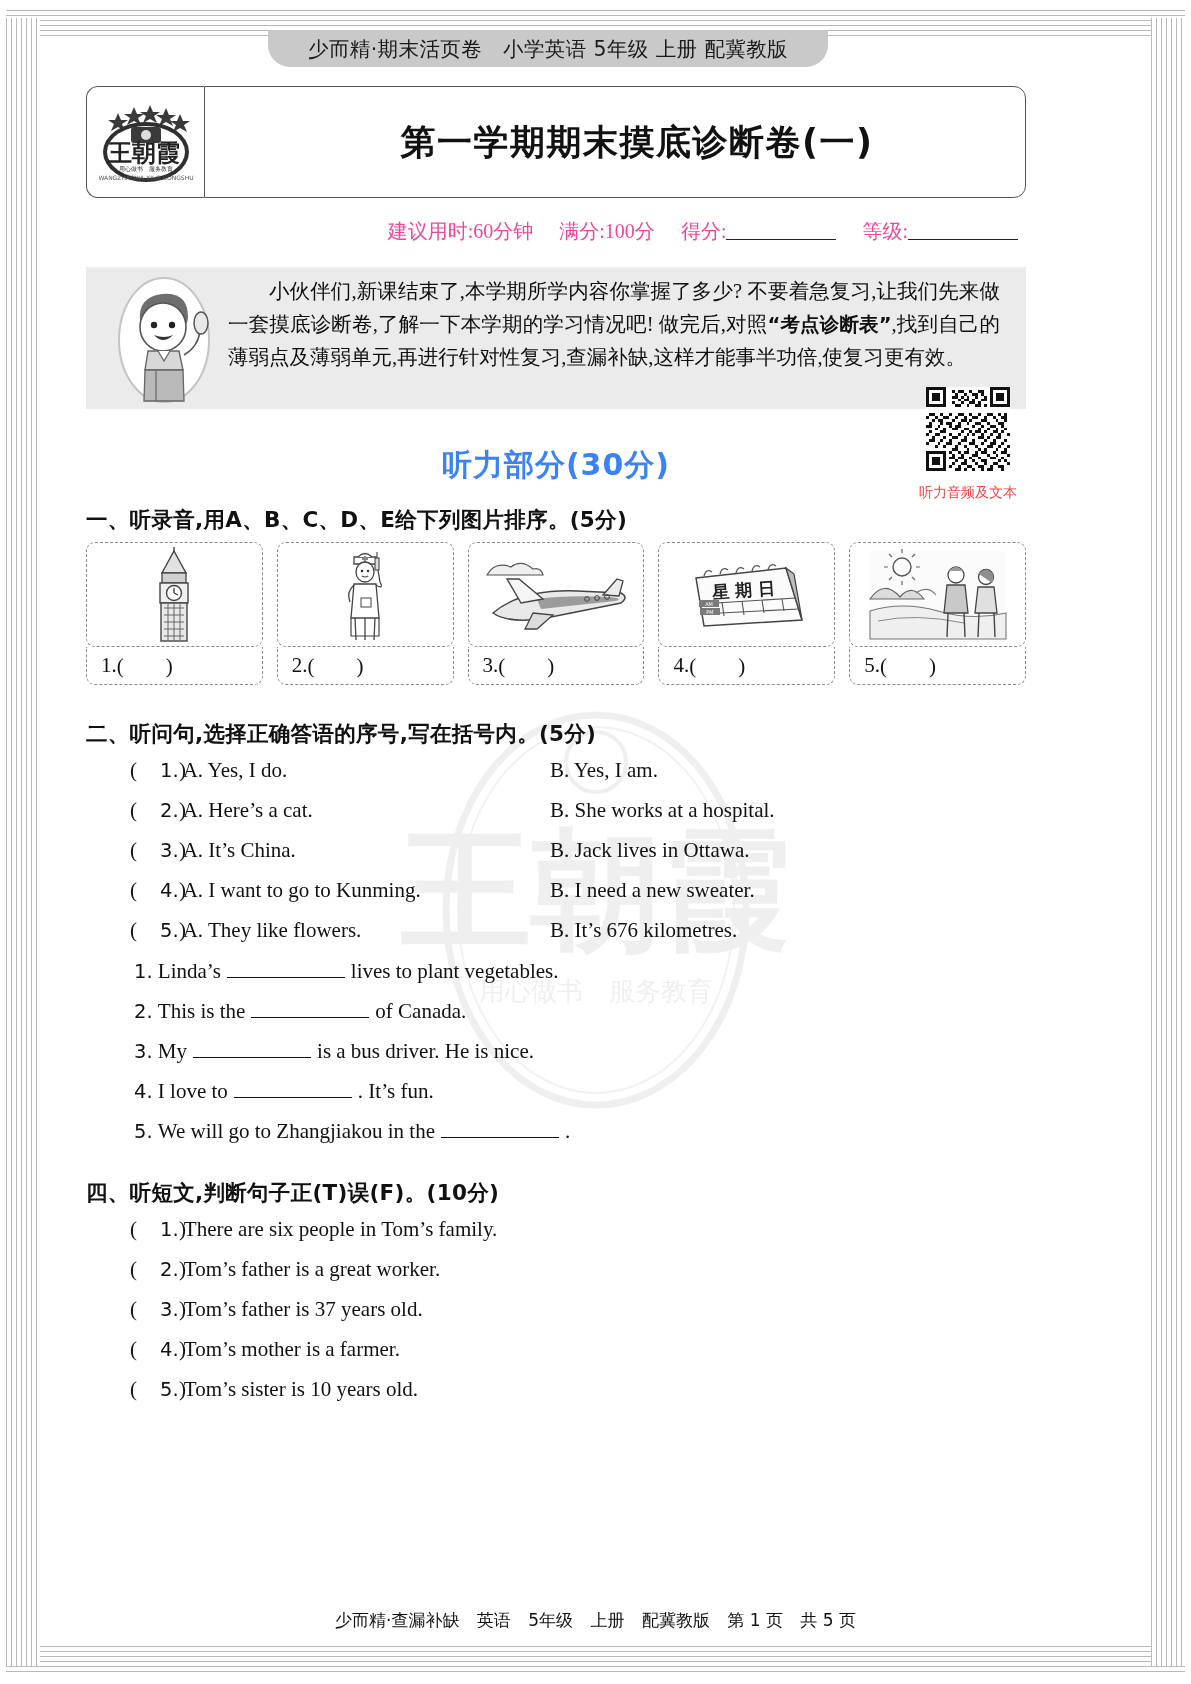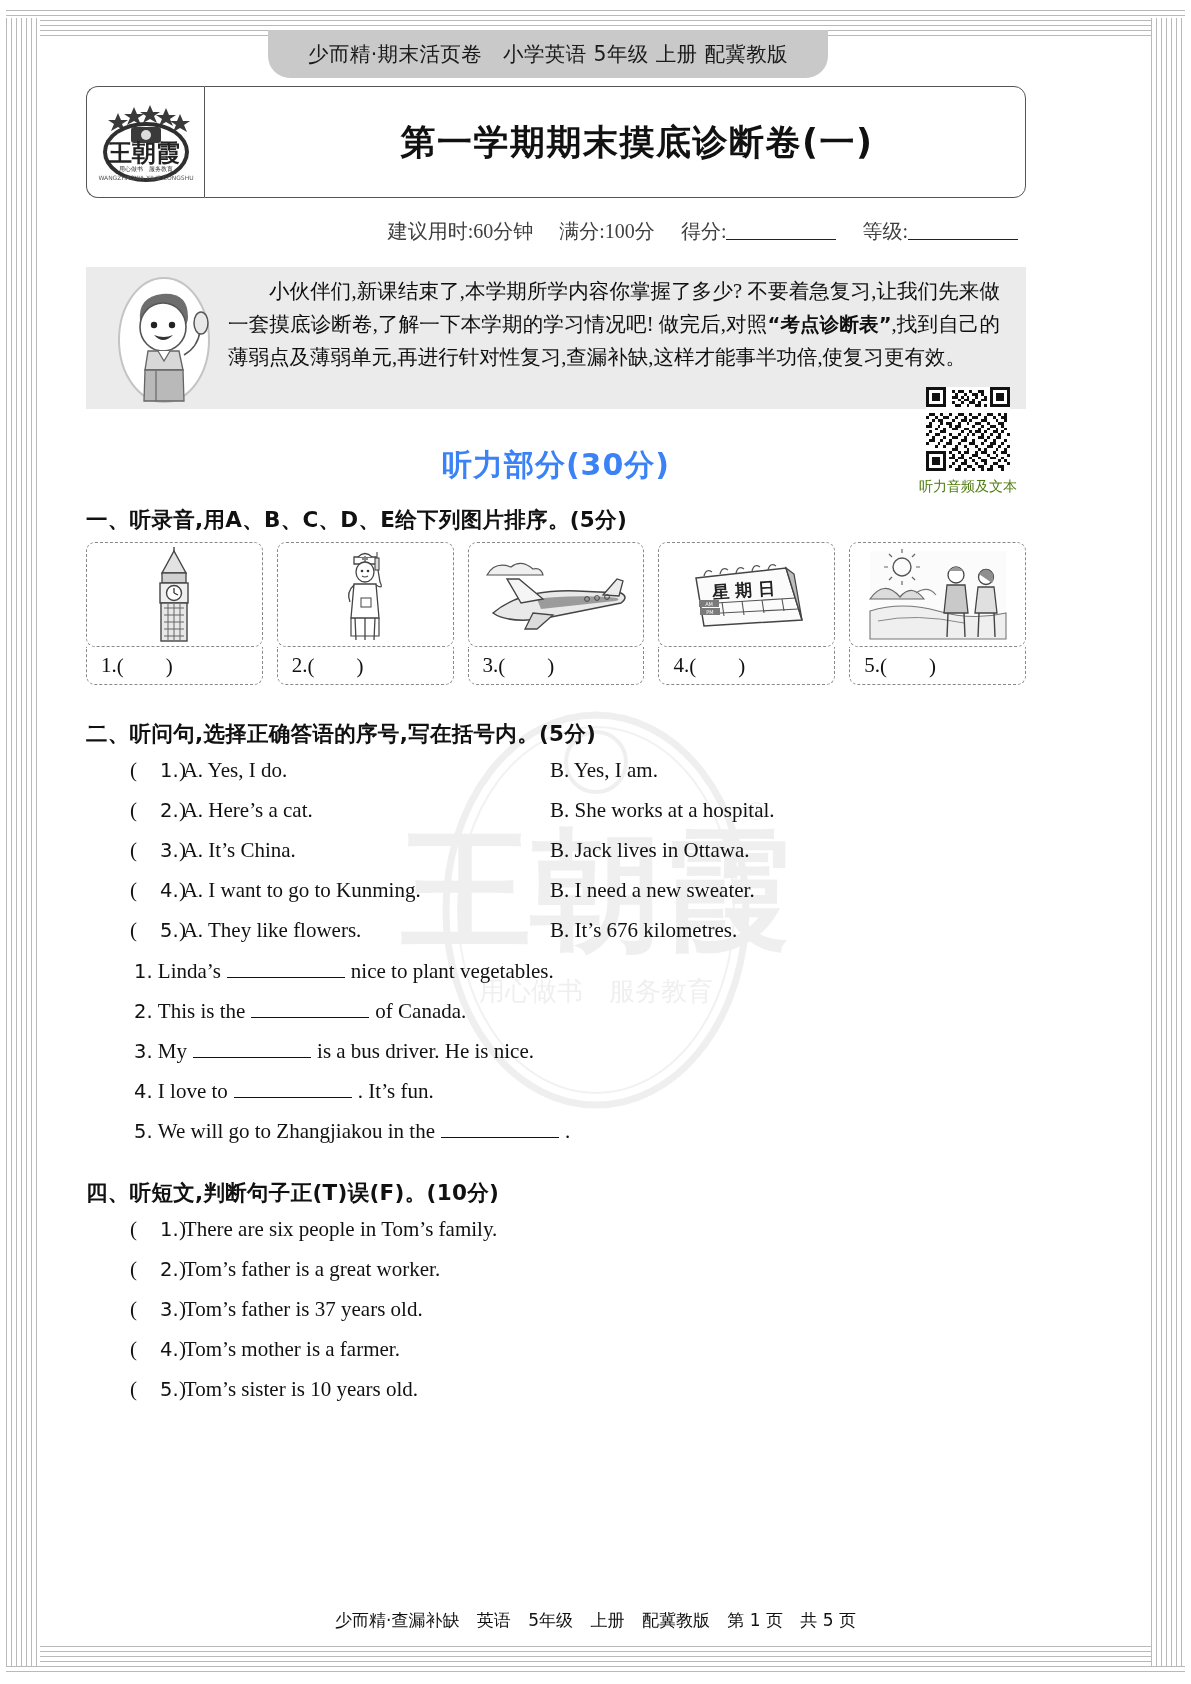--- a/index.html
+++ b/index.html
@@ -29,21 +29,21 @@
   .wave-bottom{ left: 6px; right: 6px; bottom: 10px; height: 28px;
       background-image: repeating-linear-gradient(to bottom,#b9b9b9 0px,#b9b9b9 1.2px,#ffffff 1.2px,#ffffff 5px); }
   .inner-white {
     position: absolute; left: 42px; top: 42px; right: 42px; bottom: 42px;
     background: #ffffff;
   }
 
   
   .top-banner {
     position: absolute; left: 268px; top: 30px;
-    width: 560px; height: 48px;
+    width: 560px; height: 37px;
     background: #c9c9c9;
     border-radius: 0 0 22px 22px;
     display: flex; align-items: center; justify-content: center;
     font-family: "DejaVu Sans", sans-serif;
     font-size: 20.5px; color: #1a1a1a; letter-spacing: 0.4px;
     z-index: 6;
   }
 
   
   .content {
@@ -65,21 +65,21 @@
   .main-title {
     font-family: "DejaVu Sans", sans-serif;
     font-weight: bold; font-size: 35px; color: #111;
     letter-spacing: 1.5px;
   }
 
   
   .meta-line {
     margin-top: 20px; padding-right: 8px;
     display: flex; justify-content: flex-end; align-items: flex-end;
-    font-size: 20px; color: #404040;
+    font-size: 20px; color: #ec4899;
     font-family: "Liberation Serif", serif;
   }
   .meta-item { margin-left: 26px; white-space: nowrap; }
   .meta-blank { display: inline-block; width: 110px;
     border-bottom: 1.4px solid #222; height: 1.1em; vertical-align: -2px; }
 
   
   .intro-box {
     margin-top: 22px; background: #ebebeb;
     height: 142px; display: flex; 
@@ -97,21 +97,21 @@
   .part-header-row { position: relative; margin-top: 26px; height: 56px; }
   .part-header {
     text-align: center; font-family: "DejaVu Sans", sans-serif;
     font-weight: bold; font-size: 30px; color: #3b82f6; letter-spacing: 1px;
     padding-top: 10px;
   }
   .qr-wrap {
     position: absolute; right: 2px; top: -48px; width: 112px; text-align: center;
   }
   .qr-code { width: 104px; height: 84px; margin: 0 auto; }
-  .qr-caption { font-size: 14px; color: #4d7c0f; margin-top: 3px;
+  .qr-caption { font-size: 14px; color: #ef4444; margin-top: 9px;
     font-family: "Liberation Serif", serif; }
 
   
   .sec-heading {
     font-family: "DejaVu Sans", sans-serif;
     font-weight: bold; font-size: 21.5px; color: #111;
     margin-top: 14px; margin-bottom: 8px; letter-spacing: 0.3px;
   }
 
   
@@ -633,21 +633,21 @@
       <span class="q-a"><span class="num">5.</span> <span>A. They like flowers.</span></span>
       <span class="q-b">B. It’s 676 kilometres.</span>
     </div>
   </div>
 
   <div>
     <div class="fill-row">
       <span class="num">1.</span>&nbsp;
       <span>Linda’s</span>
       <span class="blank-line"></span>
-      <span>nice to plant vegetables.</span>
+      <span>lives to plant vegetables.</span>
     </div>
     <div class="fill-row">
       <span class="num">2.</span>&nbsp;
       <span>This is the</span>
       <span class="blank-line"></span>
       <span>of Canada.</span>
     </div>
     <div class="fill-row">
       <span class="num">3.</span>&nbsp;
       <span>My</span>

